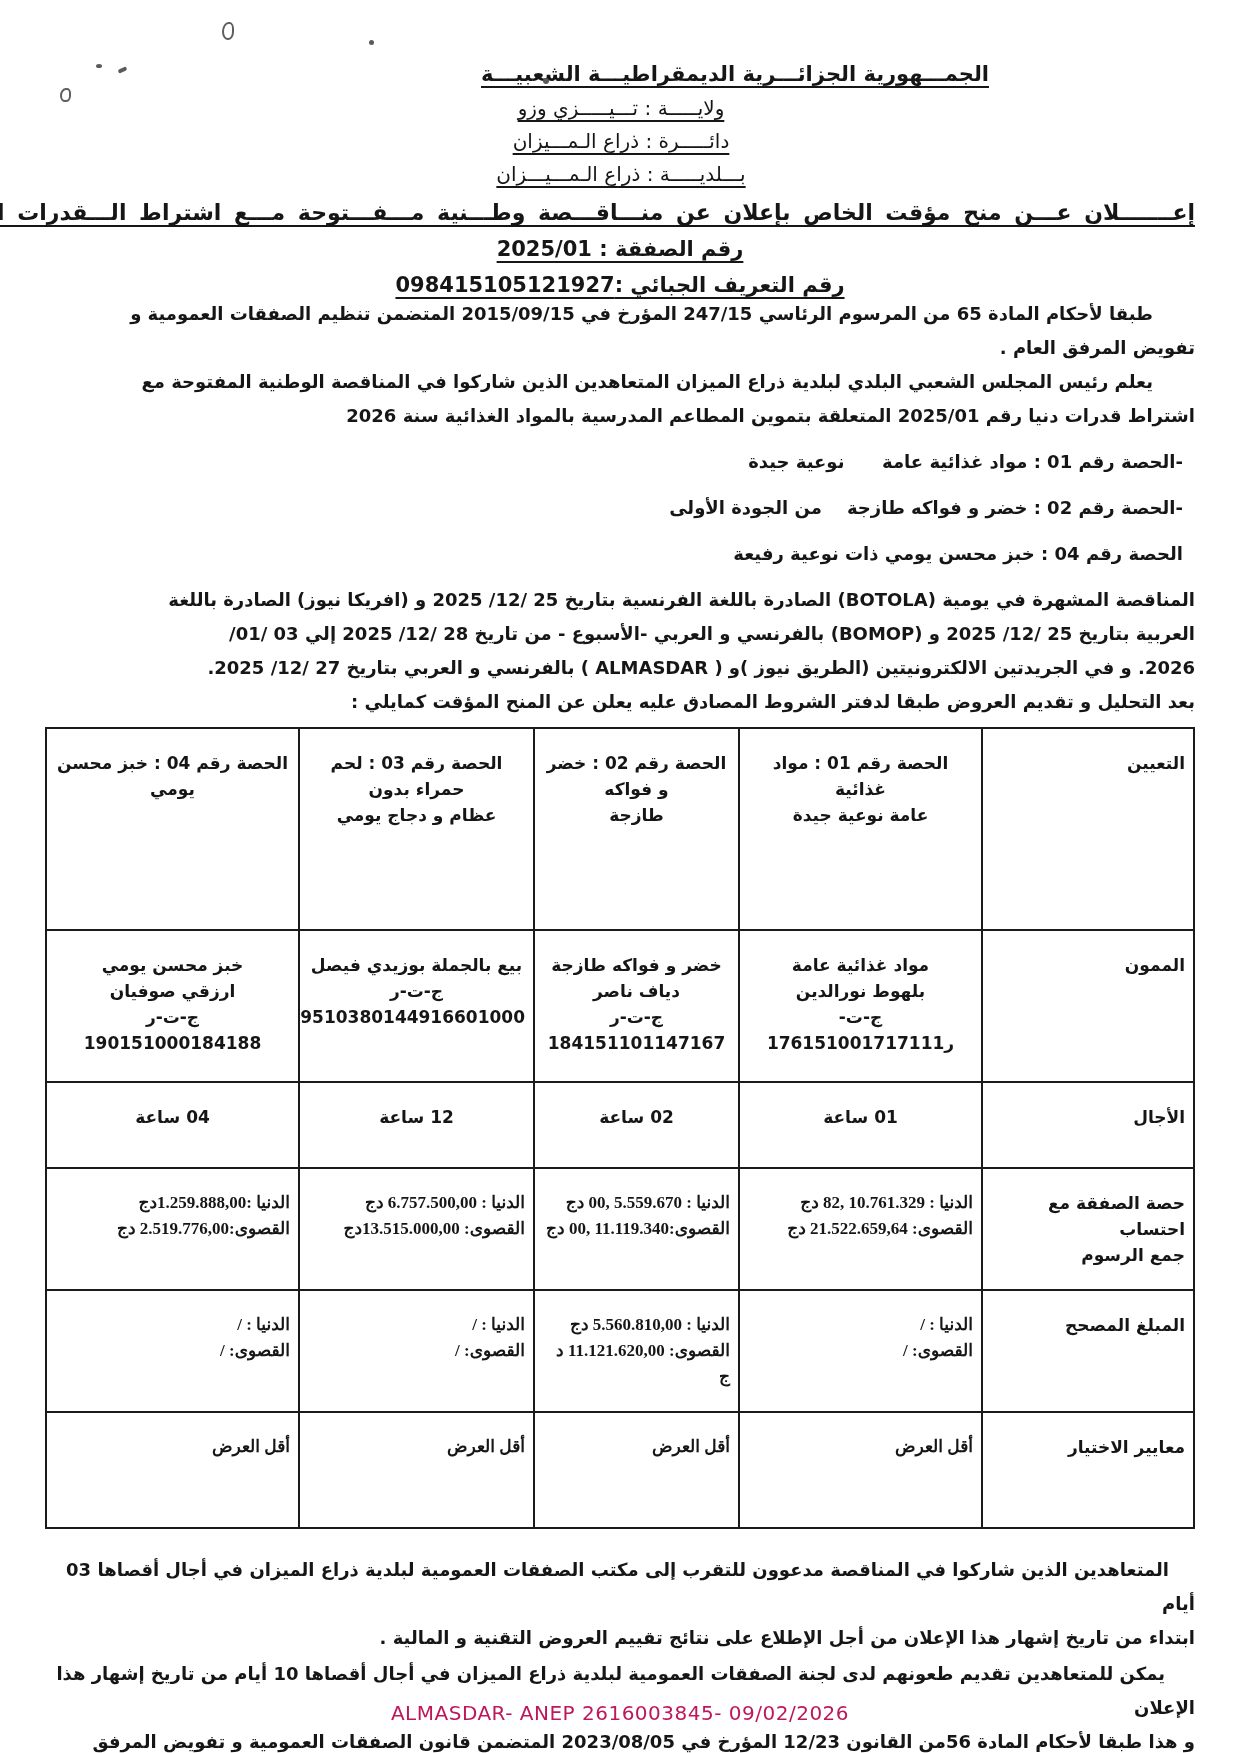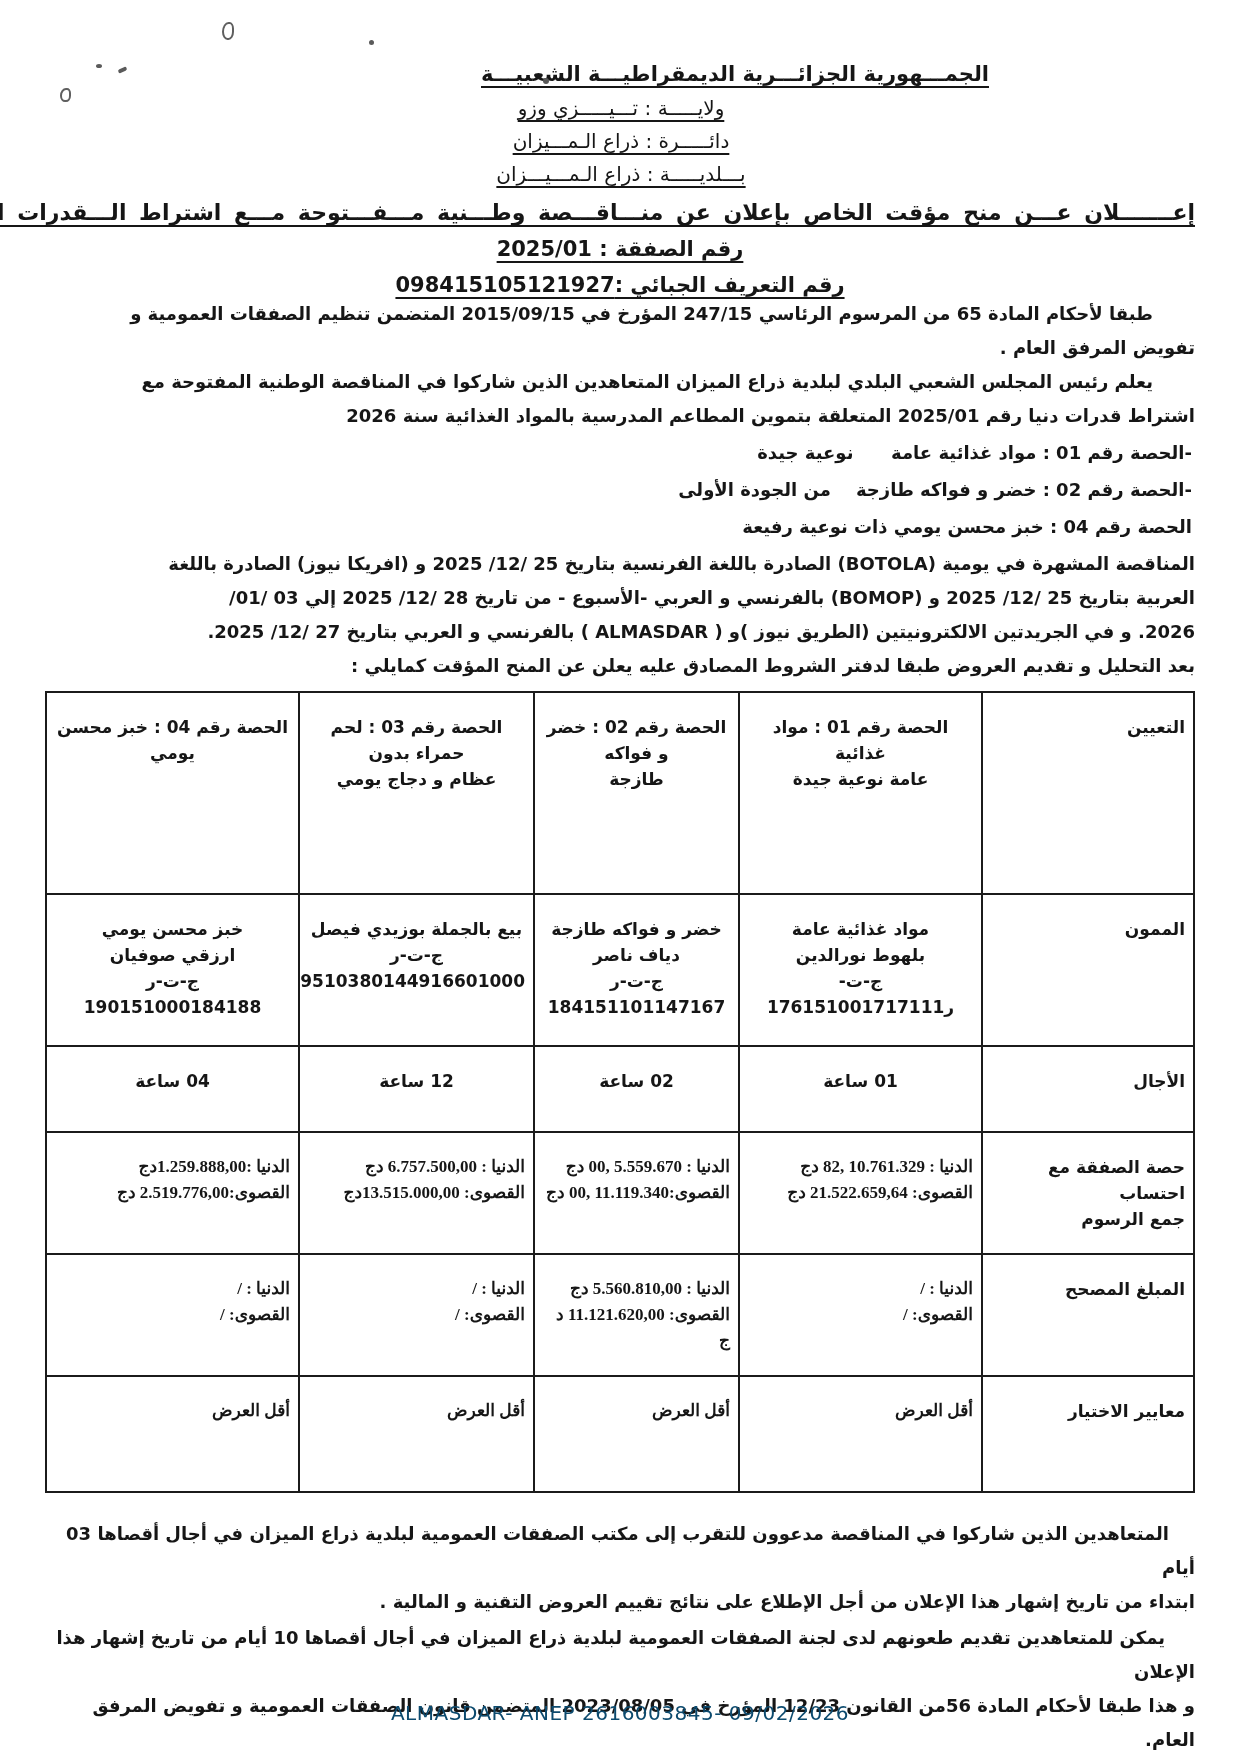--- a/index.html
+++ b/index.html
@@ -35,21 +35,21 @@
     font-size:22px;font-weight:bold;
     word-spacing:5px;
     white-space:nowrap;
   }
   .deal-no{margin-top:12px;text-align:center;font-size:21px;font-weight:bold;}
   .fiscal-id{margin-top:12px;text-align:center;font-size:21px;font-weight:bold;}
 
   .bodytxt{font-size:18px;font-weight:bold;line-height:34px;text-align:right;}
   .p-intro1{text-indent:42px;}
   .p-intro2{margin-top:0px;text-indent:42px;}
-  .lot-line{margin:3px;}
+  .lot-line{margin:12px;}
   .p-publication{margin-top:0px;}
 
   table.results{
     margin-top:8px;
     border-collapse:collapse;
     table-layout:fixed;
     width:1150px;
   }
   table.results td{
     border:2px solid #1b1b1b;
@@ -77,21 +77,21 @@
     margin-top:16px;margin-left:480px;
     text-align:center;font-size:20px;font-weight:bold;
   }
   .sig-title{
     margin-top:8px;margin-left:420px;
     text-align:center;font-size:20px;font-weight:bold;
   }
   .footer-line{
     position:absolute;bottom:28px;left:0;right:0;
     text-align:center;direction:ltr;
-    font-size:20px;color:#0c4a6e;letter-spacing:.5px;
+    font-size:20px;color:#be185d;letter-spacing:.5px;
   }
   .artifact{position:absolute;background:#5a5a5a;border-radius:50%;}
   .artifact.squiggle{background:transparent;border:2px solid #5f5f5f;border-radius:60% 40% 50% 50%;}
 </style>
 </head>
 <body>
 
 <div class="page">
 
   <div class="artifact squiggle" style="top:22px;left:222px;width:8px;height:14px;"></div>

